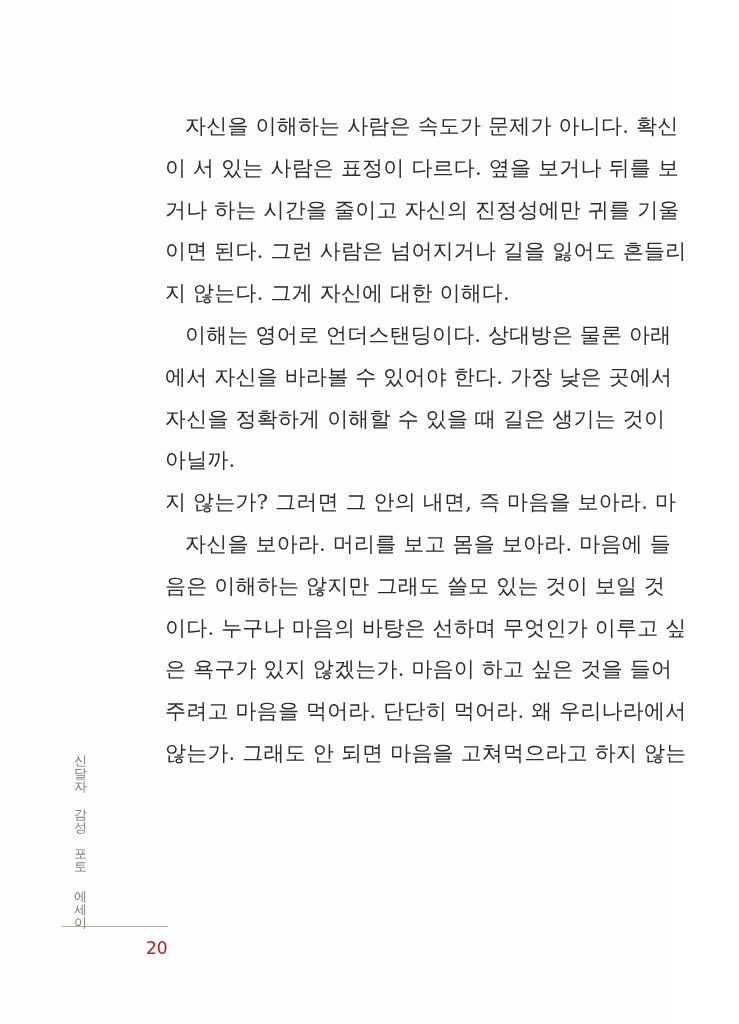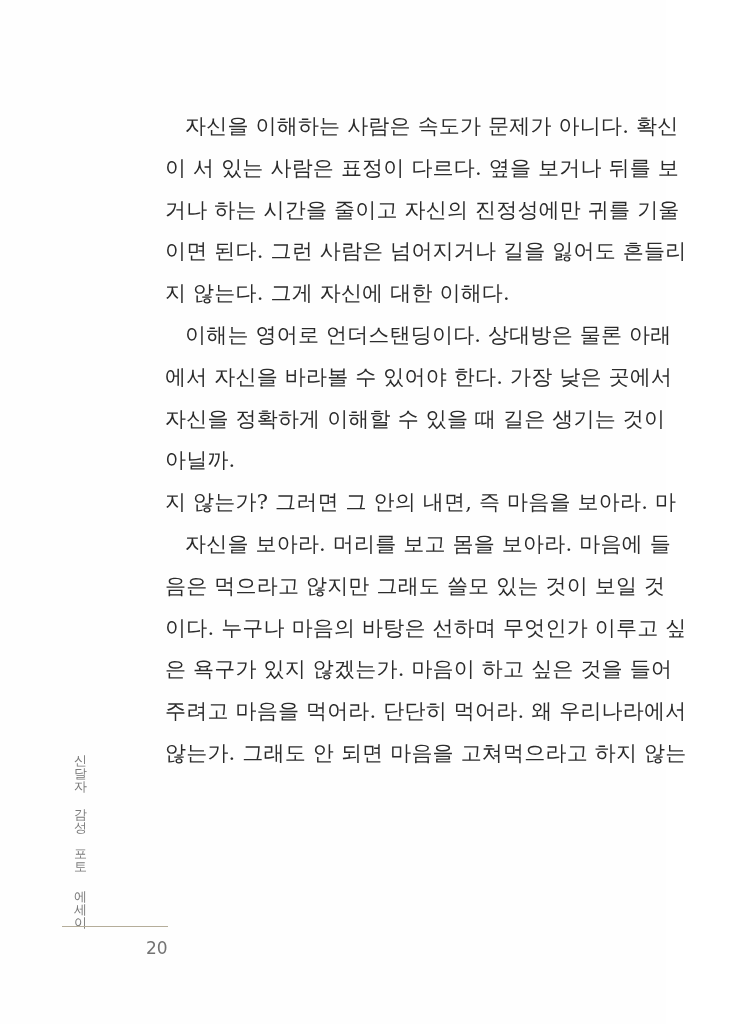--- a/index.html
+++ b/index.html
@@ -64,21 +64,21 @@
       width: 106px;
       height: 1px;
       background: #b5ad9a;
     }
     .page-number {
       position: absolute;
       left: 146px;
       top: 938px;
       font-size: 17px;
       line-height: 20px;
-      color: #737373;
+      color: #b91c1c;
       font-family: "DejaVu Sans", "Liberation Sans", sans-serif;
     }
   </style>
 </head>
 <body>
 
 <div class="page">
 
   <div class="body-text">
 
@@ -88,21 +88,21 @@
     <span class="line">이면 된다. 그런 사람은 넘어지거나 길을 잃어도 흔들리</span>
     <span class="line last">지 않는다. 그게 자신에 대한 이해다.</span>
 
     <span class="line indent">이해는 영어로 언더스탠딩이다. 상대방은 물론 아래</span>
     <span class="line">에서 자신을 바라볼 수 있어야 한다. 가장 낮은 곳에서</span>
     <span class="line">자신을 정확하게 이해할 수 있을 때 길은 생기는 것이</span>
     <span class="line last">아닐까.</span>
 
     <span class="line">지 않는가? 그러면 그 안의 내면, 즉 마음을 보아라. 마</span>
     <span class="line indent">자신을 보아라. 머리를 보고 몸을 보아라. 마음에 들</span>
-    <span class="line">음은 먹으라고 않지만 그래도 쓸모 있는 것이 보일 것</span>
+    <span class="line">음은 이해하는 않지만 그래도 쓸모 있는 것이 보일 것</span>
     <span class="line">이다. 누구나 마음의 바탕은 선하며 무엇인가 이루고 싶</span>
     <span class="line">은 욕구가 있지 않겠는가. 마음이 하고 싶은 것을 들어</span>
     <span class="line">주려고 마음을 먹어라. 단단히 먹어라. 왜 우리나라에서</span>
     <span class="line">않는가. 그래도 안 되면 마음을 고쳐먹으라고 하지 않는</span>
   </div>
 
   <div class="side-title">신달자 감성 포토 에세이</div>
 
   <div class="divider"></div>
 

